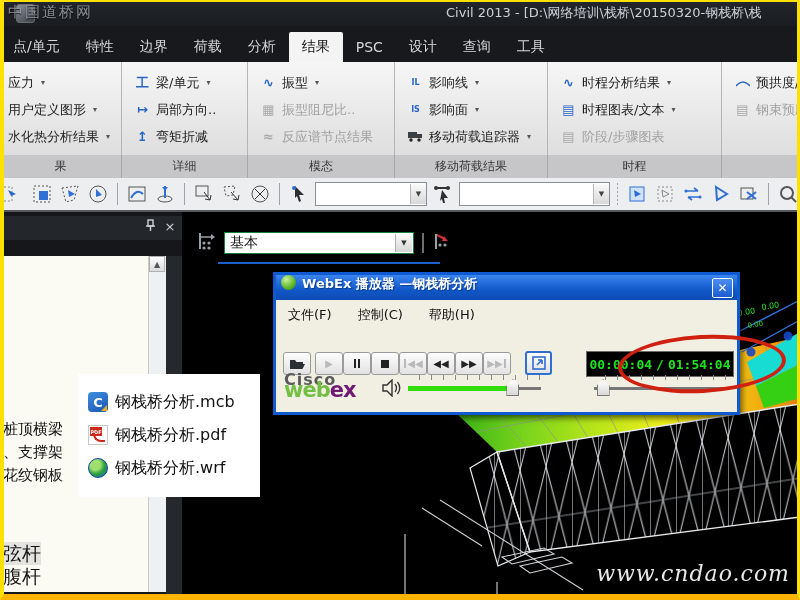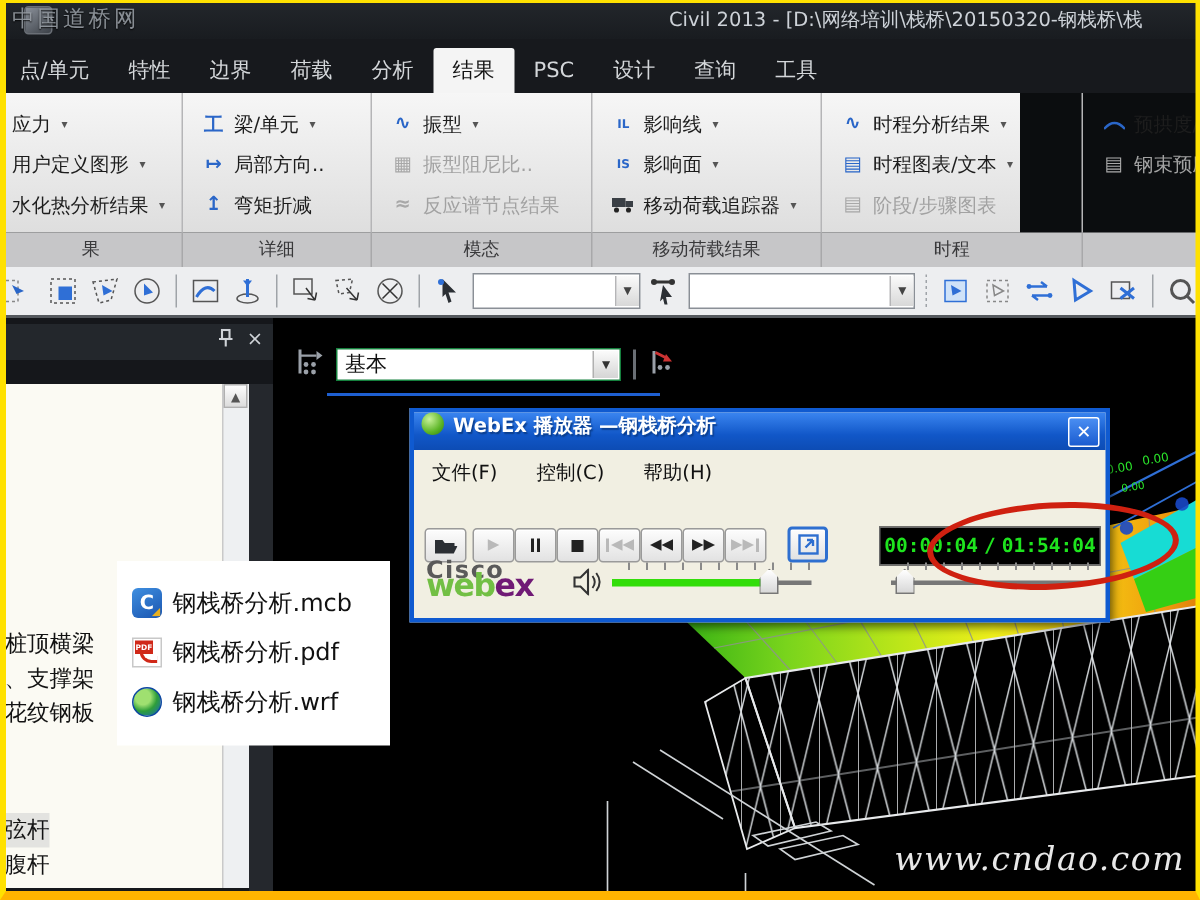--- a/index.html
+++ b/index.html
@@ -19,21 +19,21 @@
   .tb-watermark{left:8px;top:3px;color:#9aa0a7;font-size:15px;letter-spacing:2px;
                 text-shadow:0 1px 1px #000;opacity:.85;}
   .tb-title{left:446px;top:4px;color:#cdd2d8;font-size:13px;white-space:nowrap;}
 
   
   .tabbar{left:0;top:26px;width:800px;height:36px;background:#17191d;display:flex;align-items:flex-end;}
   .tab{height:30px;display:flex;align-items:center;padding:0 13px;color:#d4d7da;font-size:14px;cursor:default;}
   .tab.active{background:#f4f4f4;color:#111;border-radius:2px 2px 0 0;}
 
   
-  .ribbon{left:0;top:62px;width:680px;height:93px;background:linear-gradient(#f6f6f6,#dedede);}
+  .ribbon{left:0;top:62px;width:800px;height:93px;background:linear-gradient(#f6f6f6,#dedede);}
   .rgroup{top:0;height:93px;border-right:1px solid #b5b5b7;box-sizing:border-box;
           display:flex;flex-direction:column;padding-top:7px;}
   .g1{left:0;width:122px;}.g2{left:122px;width:126px;}.g3{left:248px;width:147px;}
   .g4{left:395px;width:153px;}.g5{left:548px;width:174px;}.g6{left:722px;width:78px;border-right:none;}
   .ritem{height:27px;display:flex;align-items:center;gap:5px;padding-left:12px;font-size:13px;color:#1d1d1d;white-space:nowrap;overflow:hidden;}
   .g1 .ritem{padding-left:8px;}
   .ritem.dis{color:#a2a2a2;}
   .ric{width:17px;height:16px;flex:0 0 17px;display:flex;align-items:center;justify-content:center;
        font-size:13px;color:#2a66c8;font-weight:bold;}
   .ritem.dis .ric{color:#a8a8a8;}
@@ -57,21 +57,21 @@
 
   
   .panel{left:0;top:212px;width:182px;height:388px;background:#15171b;z-index:10;}
   .panel-head{left:0;top:4px;width:182px;height:24px;background:#23272c;}
   .ph-ic{top:3px;color:#cfd3d8;font-size:13px;width:16px;text-align:center;}
   .panel-white{left:2px;top:44px;width:164px;height:336px;background:#fbfaf3;}
   .pscroll{right:0;top:0;width:17px;height:100%;background:#eef0f2;border-left:1px solid #c9c9c9;}
   .pscroll .up{width:16px;height:16px;background:linear-gradient(#fdfdfd,#dcdcdc);border:1px solid #b0b0b0;
                box-sizing:border-box;font-size:8px;color:#555;display:flex;align-items:center;justify-content:center;}
   .tree-block{left:1px;top:162px;font-size:15px;color:#121212;line-height:23px;white-space:nowrap;}
-  .tree-bot{left:1px;top:286px;font-size:15px;color:#121212;line-height:23px;white-space:nowrap;text-align:right;}
+  .tree-bot{left:1px;top:286px;font-size:19px;color:#121212;line-height:23px;white-space:nowrap;text-align:right;}
   .tree-bot .sel{background:#e3e3e0;}
   .panel-gap{left:166px;top:44px;width:16px;height:344px;background:#25282d;}
 
   
   .viewport{left:182px;top:212px;width:618px;height:388px;background:#000;z-index:5;overflow:hidden;}
   .vp-toolbar{left:14px;top:18px;height:26px;display:flex;align-items:center;gap:8px;}
   .vp-combo{width:190px;height:22px;background:#fff;border:1px solid #15803d;display:flex;align-items:center;
             font-size:14px;color:#111;padding-left:5px;box-sizing:border-box;position:relative;}
   .vp-combo .dd{position:absolute;right:1px;top:1px;width:16px;height:18px;
                 background:linear-gradient(#fbfbfb,#d5d5d5);border-left:1px solid #b0b0b0;

